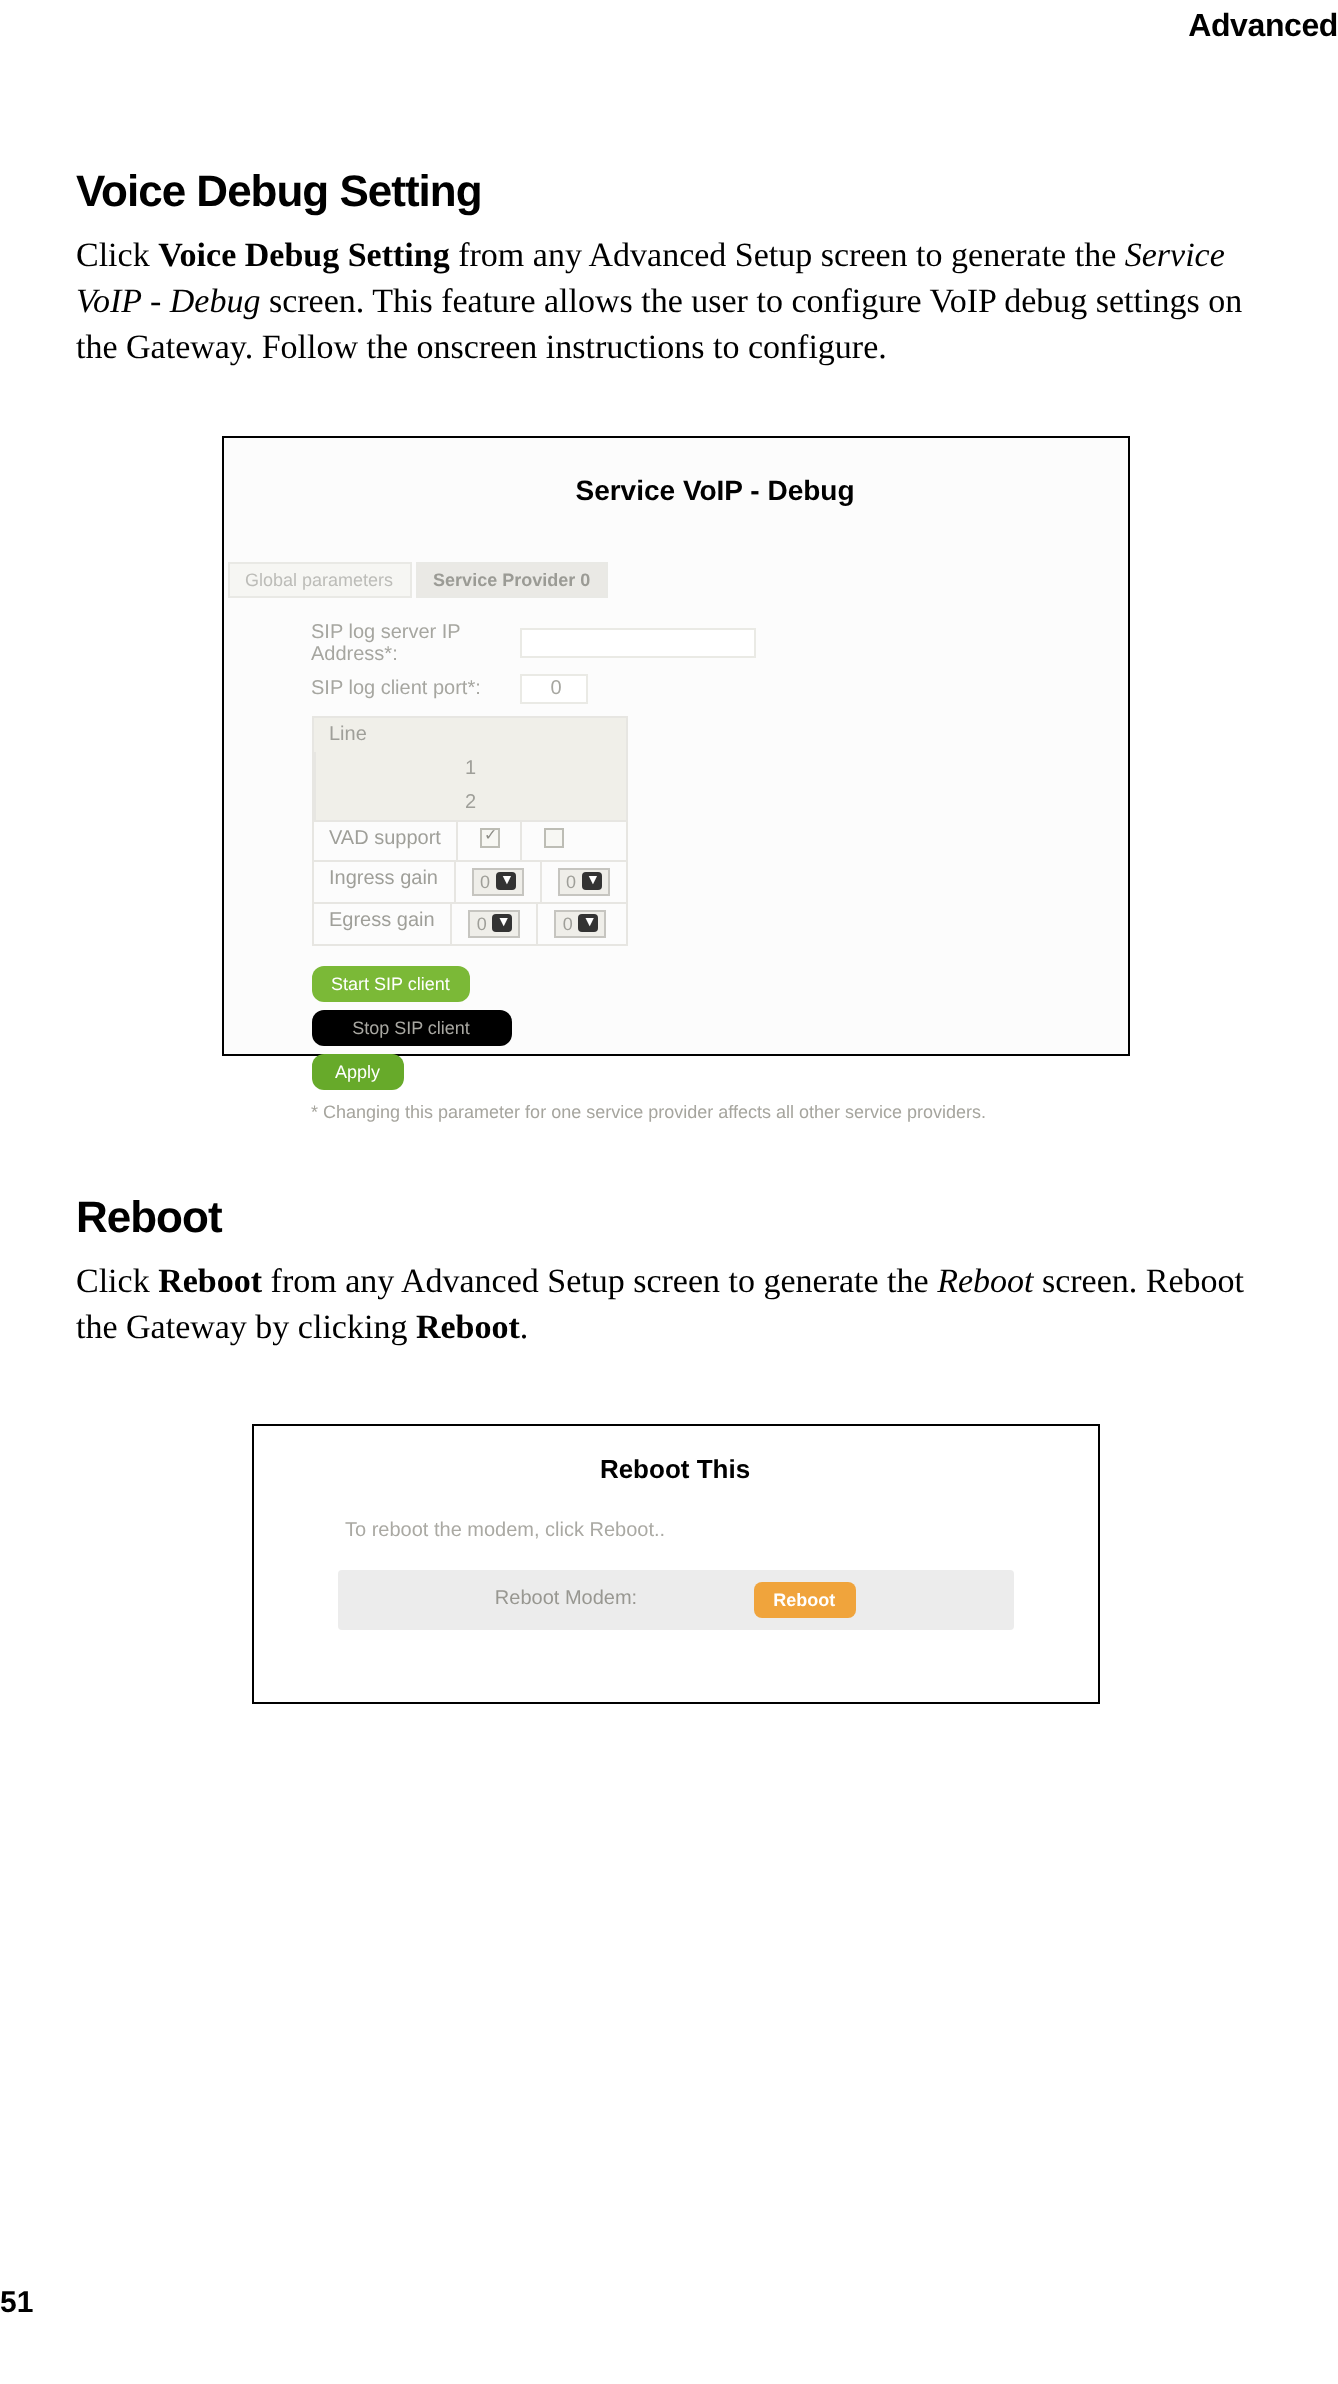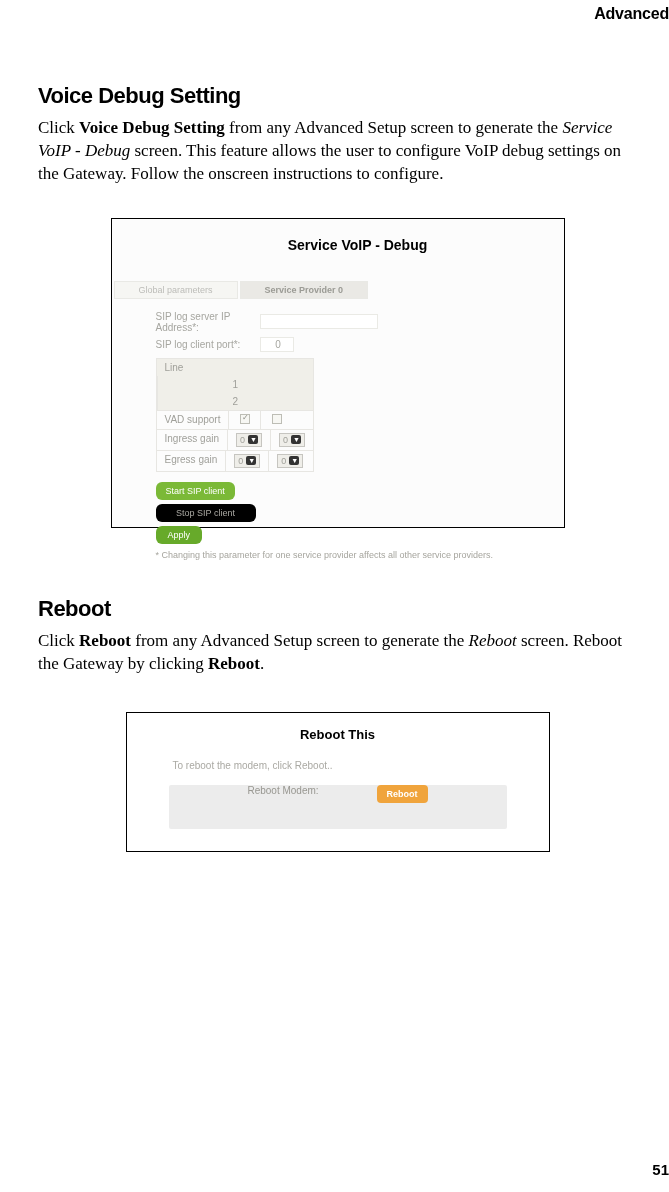--- a/index.html
+++ b/index.html
@@ -56,21 +56,21 @@
       padding: 18px 0 28px 40px;
     }
     .voip-tabs {
       margin-left: 2px;
       display: flex;
       gap: 2px;
     }
     .voip-tab {
       font-family: Arial, sans-serif;
       font-size: 9px;
-      padding: 3px 24px;
+      padding: 3px 8px;
       background: #f6f6f3;
       border: 1px solid #e9e9e5;
       color: #bcbcb8;
     }
     .voip-tab.active {
       background: #eae9e5;
       color: #9b9b95;
       font-weight: bold;
     }
     .voip-form {
@@ -139,37 +139,37 @@
       font-weight:bold;
       font-size:13px;
       padding-top:14px;
     }
     .reboot-sub {
       font-family:Arial,sans-serif;font-size:10px;color:#aaa9a3;
       margin:18px 0 0 46px;
     }
     .reboot-bar {
       margin:14px auto 0;
-      width:338px;height:44px;
+      width:338px;height:30px;
       background:#ececec;
-      display:flex;align-items:flex-start;justify-content:center;
+      display:flex;align-items:center;justify-content:center;
       gap:58px;
       border-radius:2px;
     }
     .reboot-bar-lbl {
       font-family:Arial,sans-serif;font-size:10px;color:#989791;
     }
     .reboot-btn {
       background:#f0a43c;border:none;color:#fff;
       font-family:Arial,sans-serif;font-size:9px;font-weight:bold;
       padding:4px 10px;border-radius:4px;
     }
 
     .page-num {
-      position:absolute;bottom:14px;width:100%;text-align:right;
+      position:absolute;bottom:32px;width:100%;text-align:left;
       font-family:'Myriad Pro',Arial,sans-serif;font-weight:bold;font-size:15px;
     }
   </style>
 </head>
 <body>
 
 <div class="chapter-title">Advanced</div>
 
 <div class="content">
 

